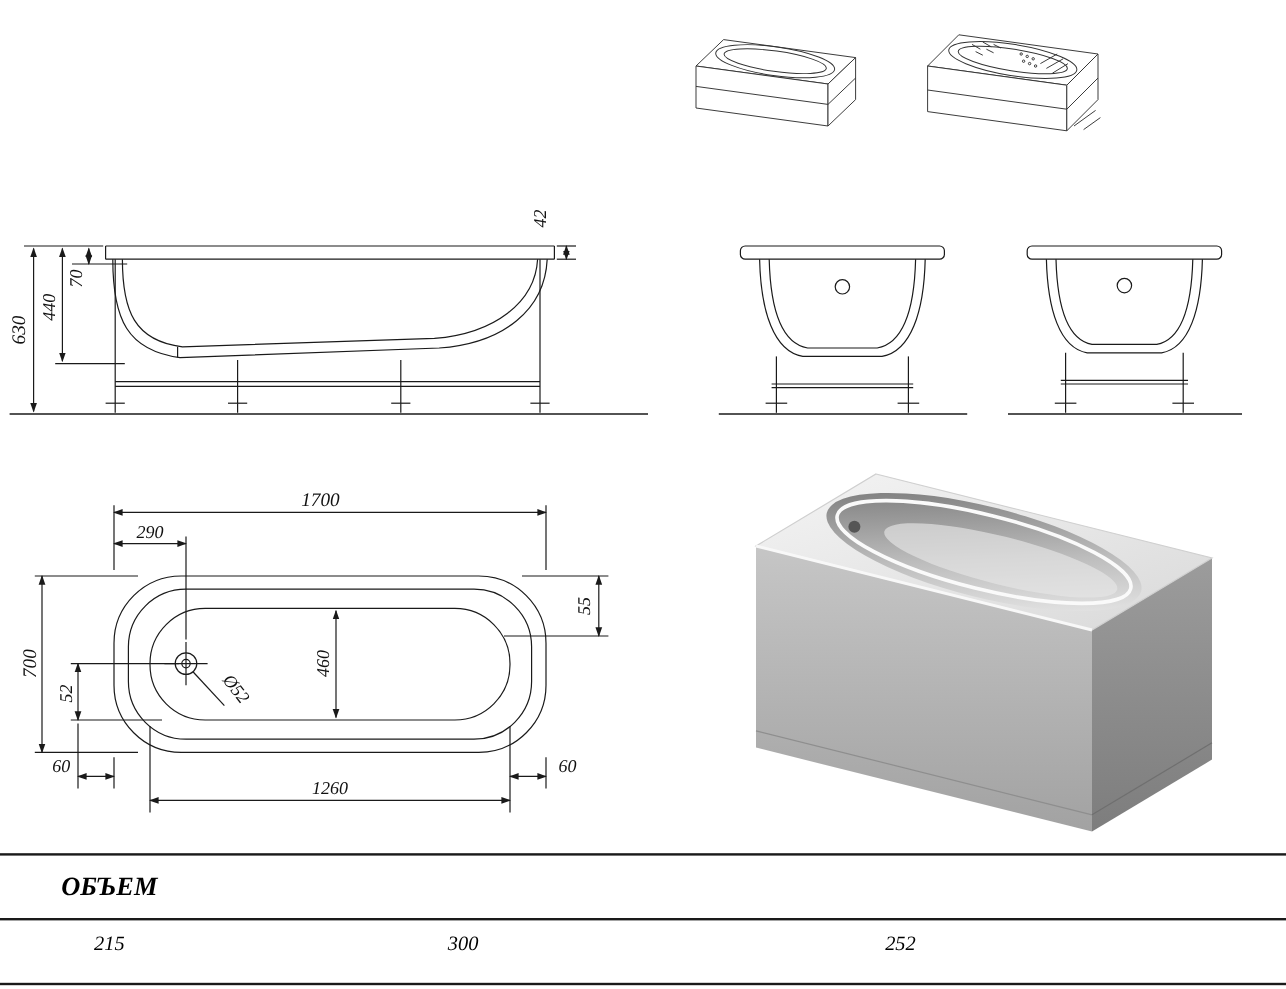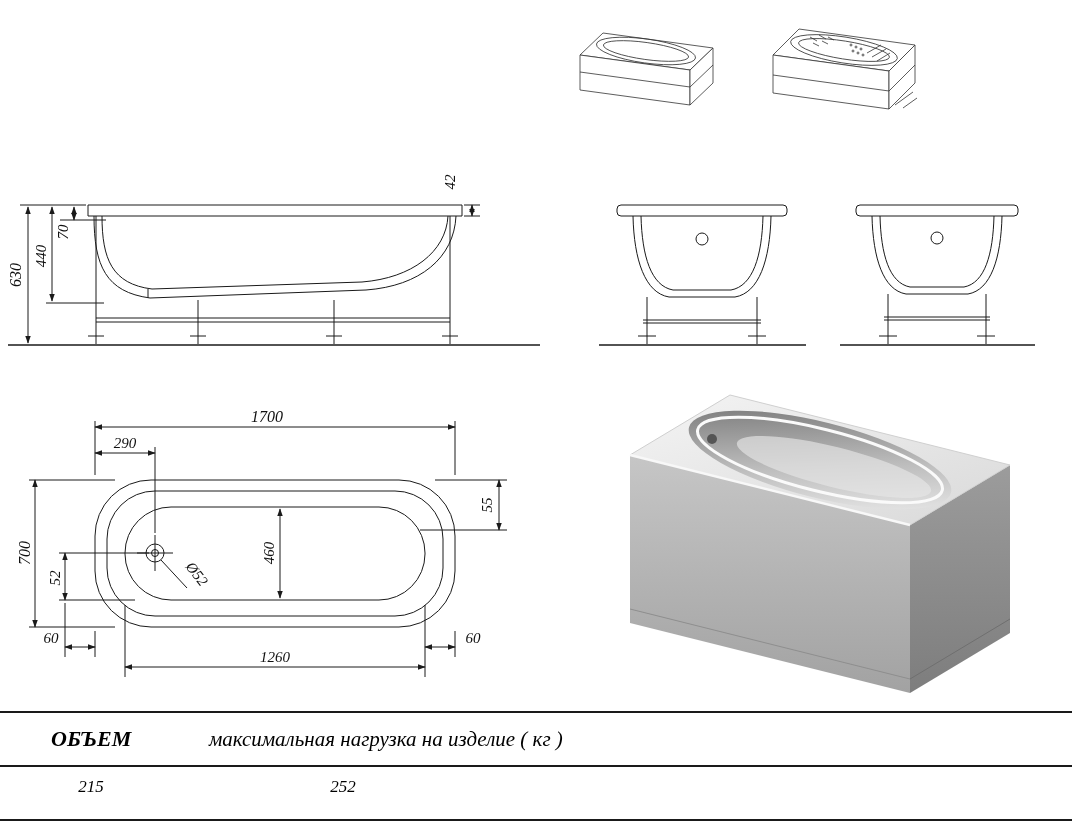--- a/index.html
+++ b/index.html
@@ -241,23 +241,23 @@
       <line x1="40" y1="70" x2="320" y2="140" stroke="#f8f8f8" stroke-width="2.5"></line>
       <line x1="40" y1="224" x2="320" y2="294" stroke="#8e8e8e"></line>
       <line x1="320" y1="294" x2="420" y2="234" stroke="#6f6f6f"></line>
     </g>
   </svg>
 
   <div>
     <div class="t-line" style="top:711px"></div>
     <div class="t-row" style="top:713px;height:52px">
       <div class="t-cell hd hd1 c1">ОБЪЕМ</div>
-      <div class="t-cell hd c2">максимальная нагрузка на изделие ( кг )</div>
     </div>
     <div class="t-line" style="top:765px"></div>
     <div class="t-row" style="top:767px;height:40px">
       <div class="t-cell vl v1">215</div>
+      <div class="t-cell vl v2">300</div>
       <div class="t-cell vl v3">252</div>
     </div>
     <div class="t-line" style="top:819px"></div>
   </div>
 
 </div>
 
 </body></html>

